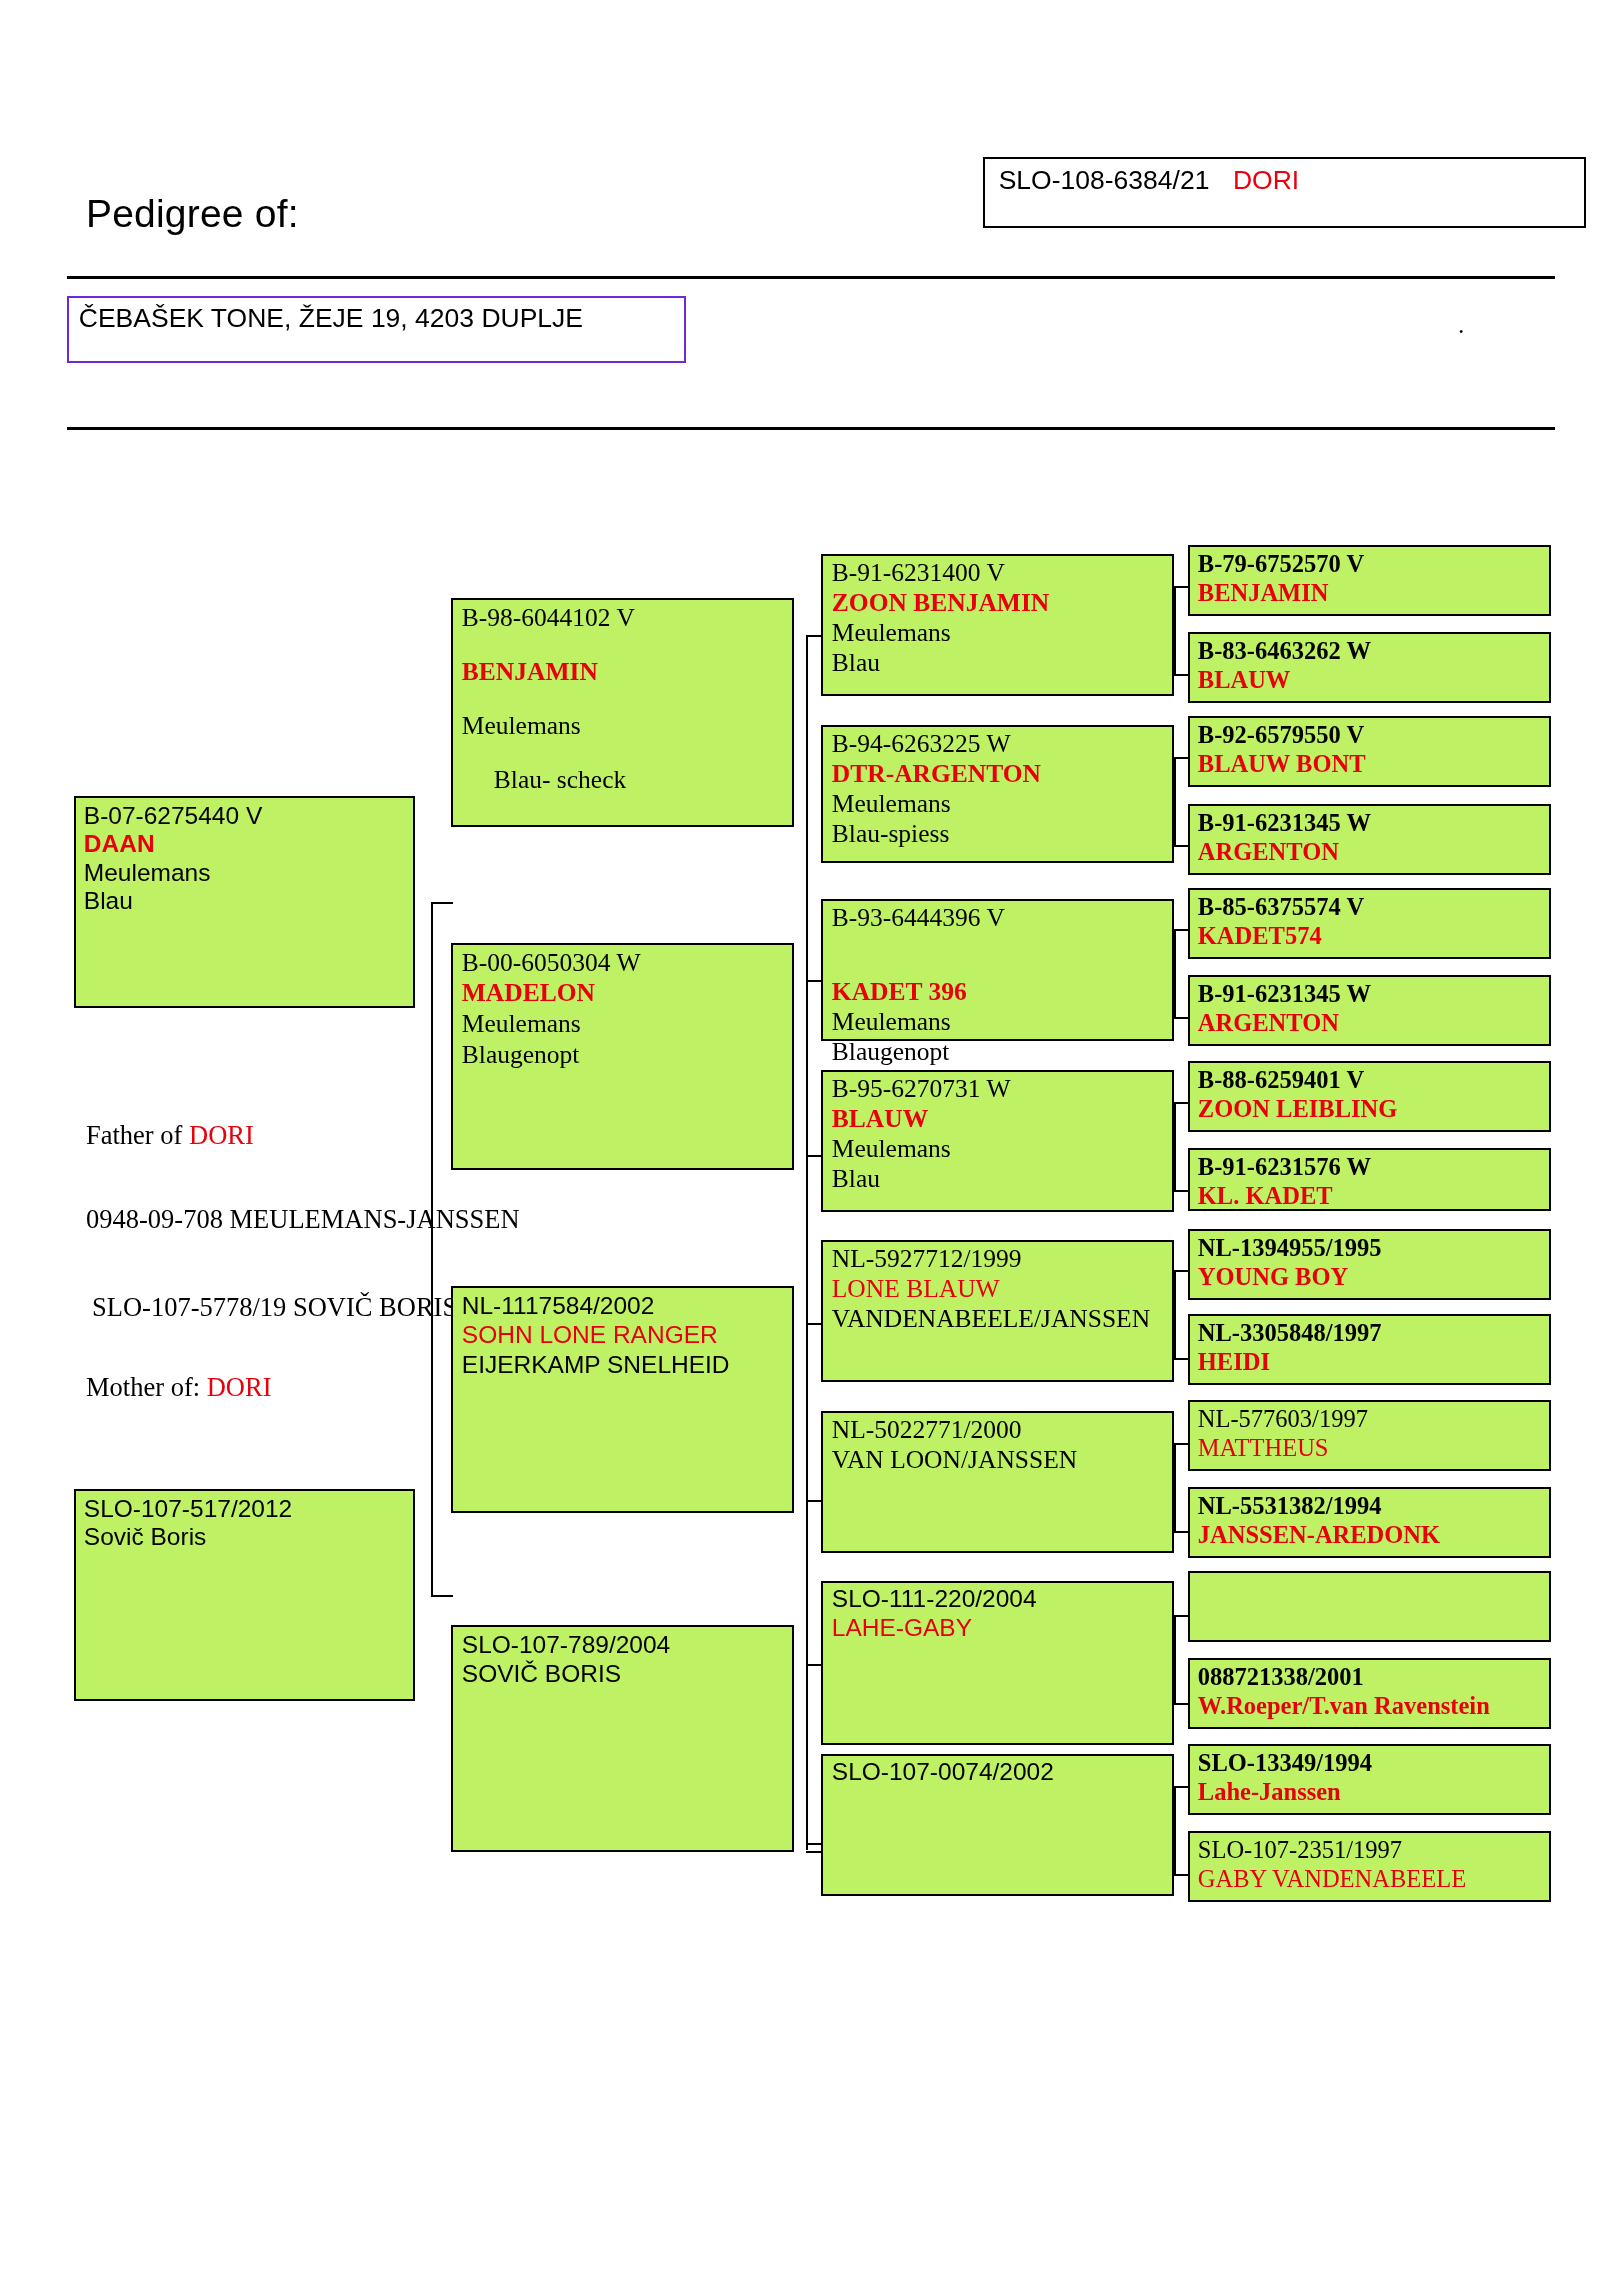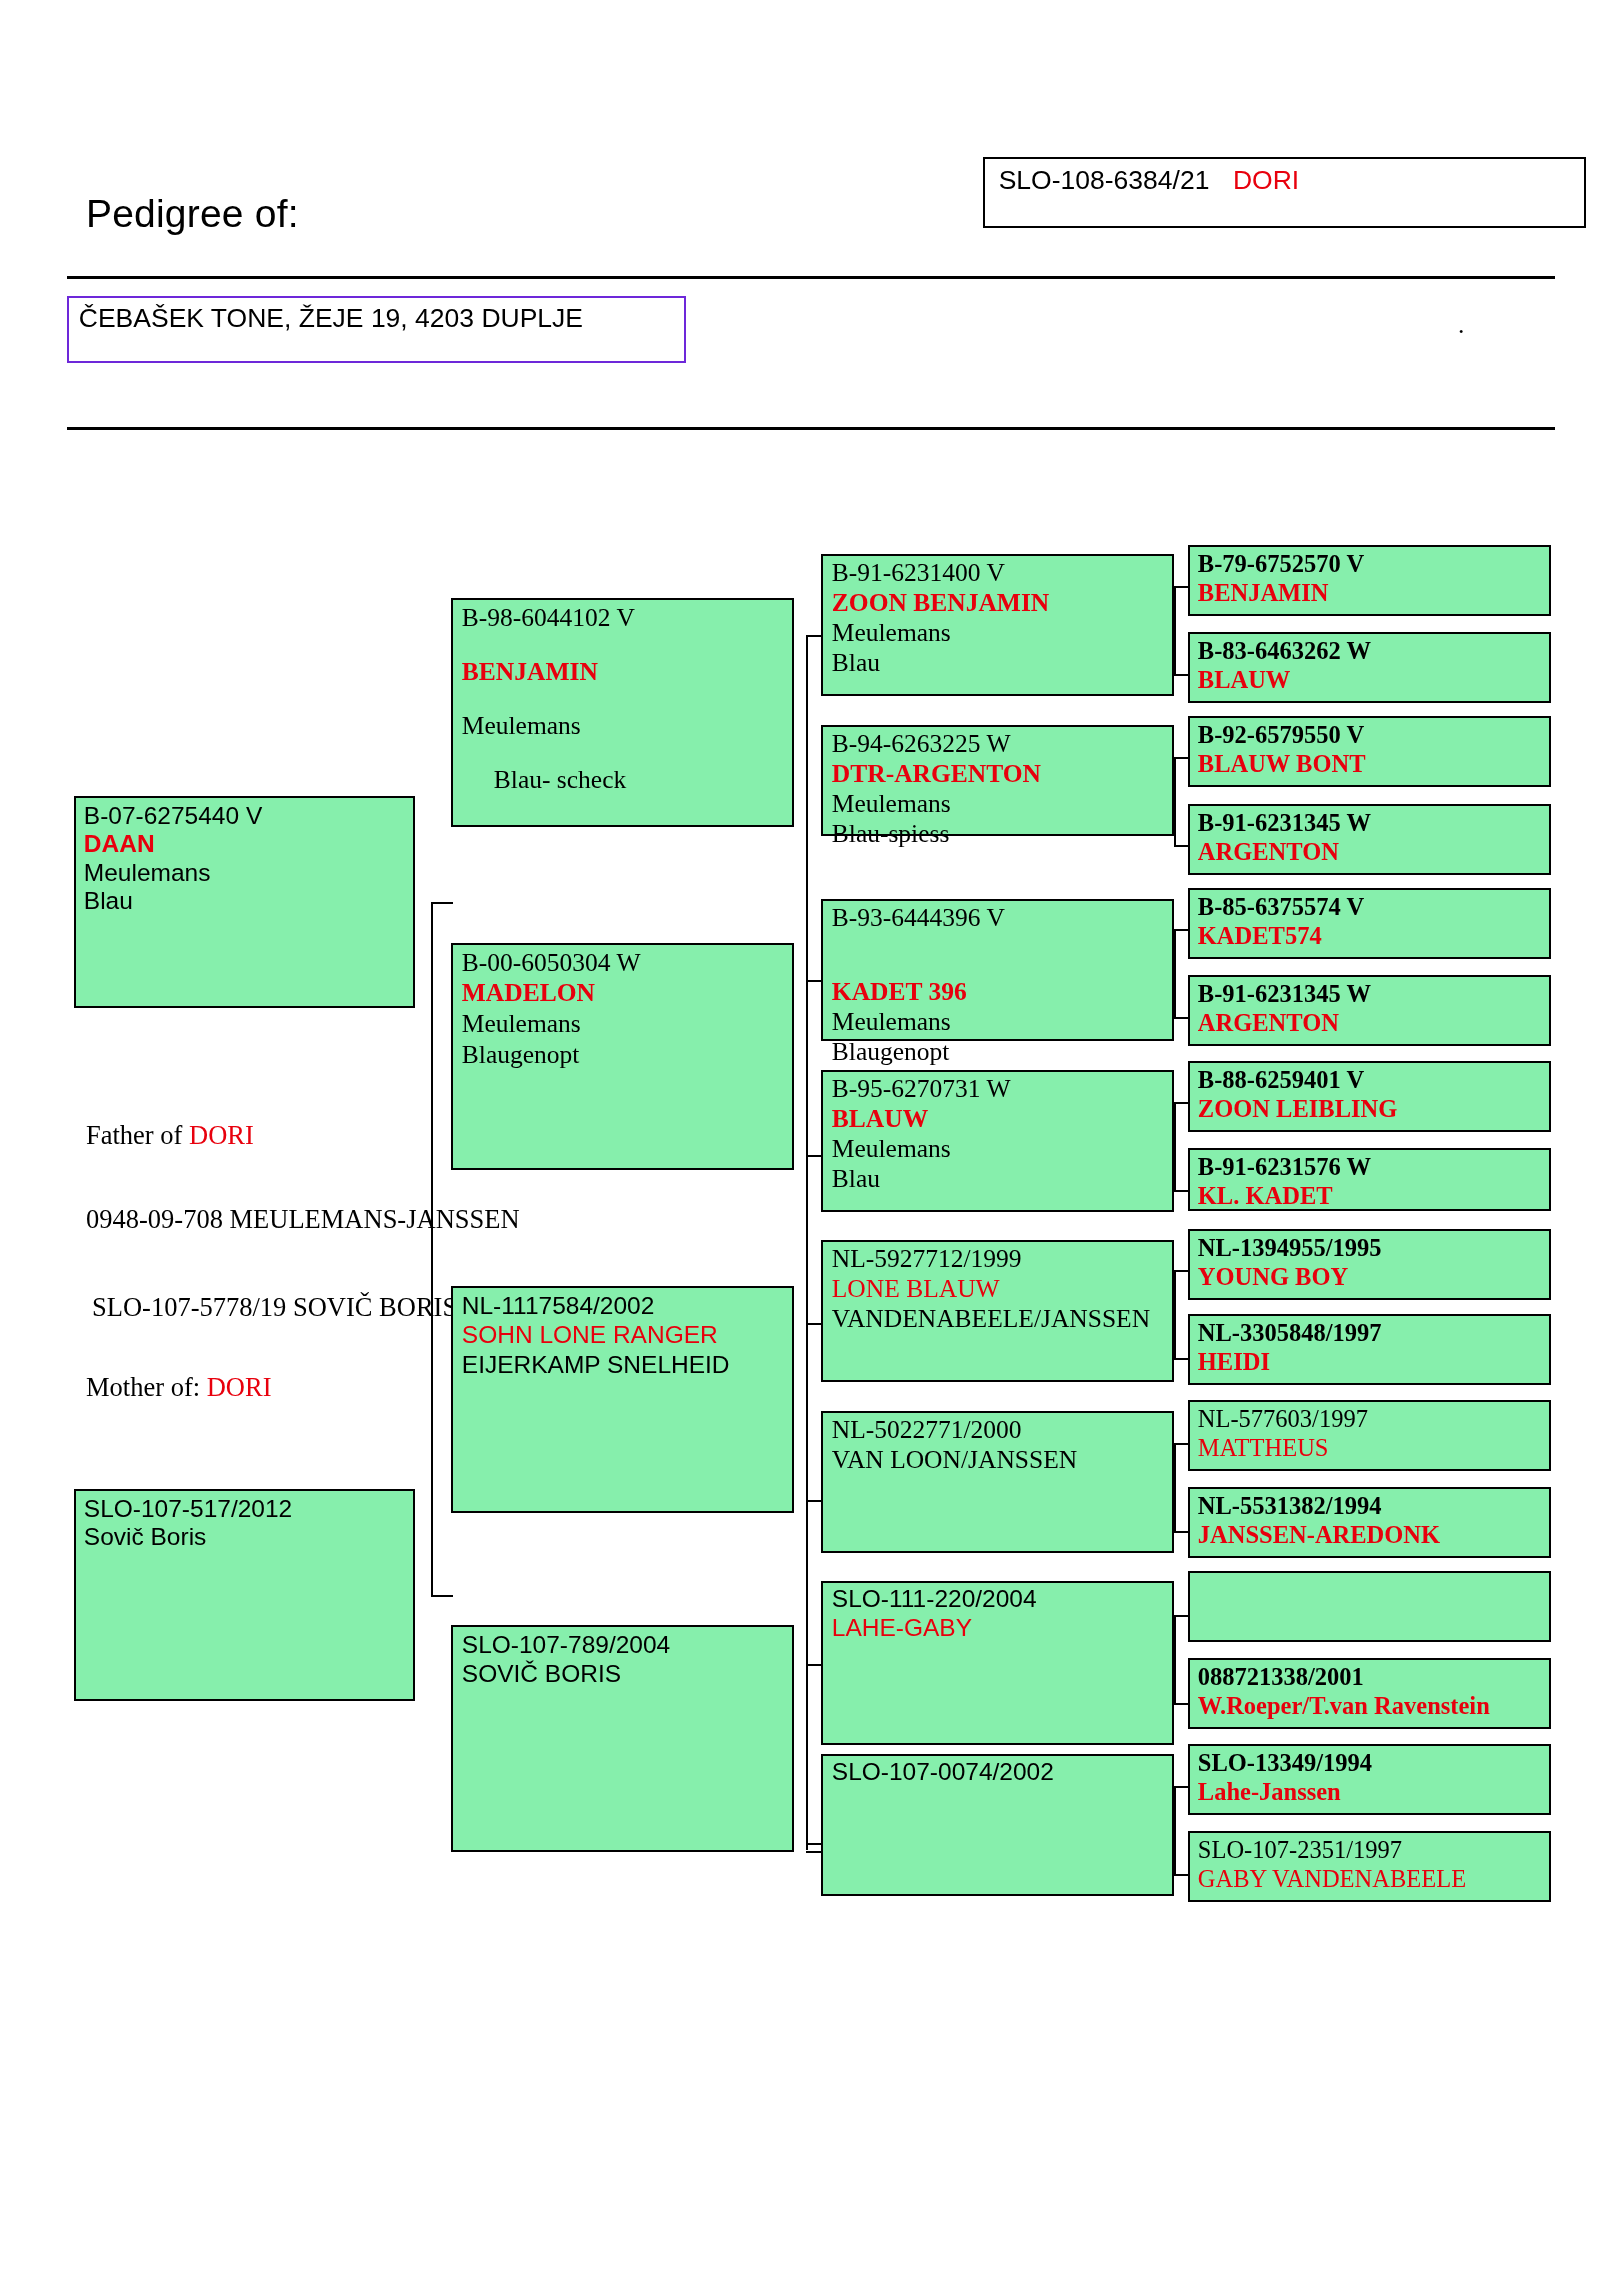--- a/index.html
+++ b/index.html
@@ -21,21 +21,21 @@
   .rule{left:67px;width:1488px;height:0;border-top:3.9px solid #000;}
   #rule1{top:276px;}
   #rule2{top:427px;}
   #dot{left:1458px;top:310px;font-size:25.5px;}
 
   #owner-box{left:67px;top:296px;width:619px;height:67px;border:2px solid #6d28d9;
              font-family:"Liberation Sans",sans-serif;font-size:26.5px;
              padding:3.9px 0 0 9.8px;line-height:1.22;}
 
   
-  .box{border:2.9px solid #000;background:#86efac;overflow:visible;}
+  .box{border:2.9px solid #000;background:#bef264;overflow:visible;}
   .box .ln{display:block;white-space:nowrap;}
   .red{color:#e8000d;}
 
   
   .g1{width:341px;font-family:"Liberation Sans",sans-serif;font-size:24.5px;
       line-height:1.16;padding:3.9px 0 0 7.8px;}
   
   .g2{width:343px;font-size:25.5px;line-height:1.2;padding:2.9px 0 0 8.8px;}
   .g2.sans{font-family:"Liberation Sans",sans-serif;font-size:24.5px;}
   .g2.wide .ln{margin-bottom:23.5px;}
@@ -148,21 +148,21 @@
   <div class="ch" style="left:806px;top:1664px;width:21.6px;"></div>
   <div class="ch" style="left:806px;top:1851px;width:21.6px;"></div>
 
   <div class="abs box g3" style="left:821px;top:554px;height:142px;">
     <span class="ln">B-91-6231400 V</span>
     <span class="ln red" style="font-weight:bold;">ZOON BENJAMIN</span>
     <span class="ln">Meulemans</span>
     <span class="ln">Blau</span>
   </div>
 
-  <div class="abs box g3" style="left:821px;top:725px;height:111px;">
+  <div class="abs box g3" style="left:821px;top:725px;height:138px;">
     <span class="ln">B-94-6263225 W</span>
     <span class="ln red" style="font-weight:bold;">DTR-ARGENTON</span>
     <span class="ln">Meulemans</span>
     <span class="ln">Blau-spiess</span>
   </div>
 
   <div class="abs box g3" style="left:821px;top:899px;height:142px;">
     <span class="ln">B-93-6444396 V</span>
     <span class="ln red" style="font-weight:bold;margin-top:44px;">KADET 396</span>
     <span class="ln">Meulemans</span>

